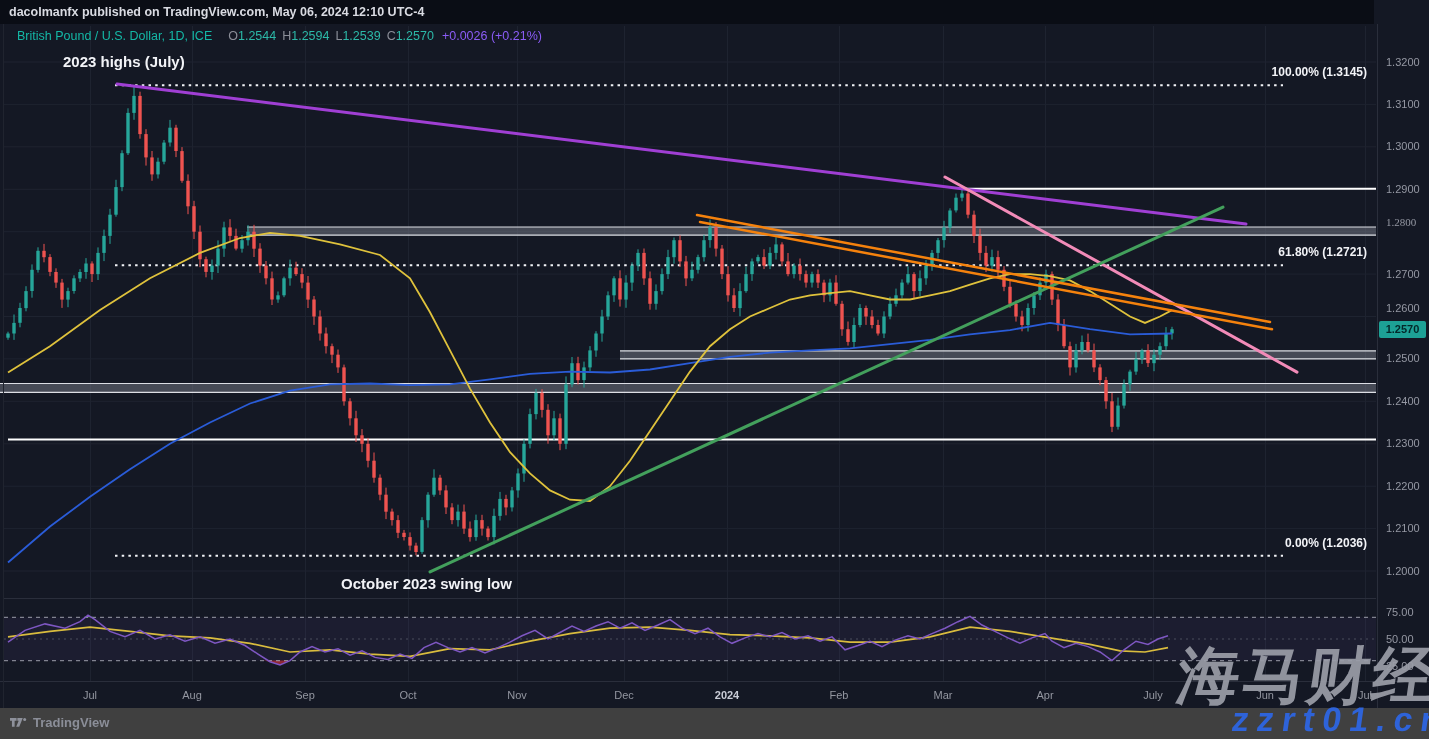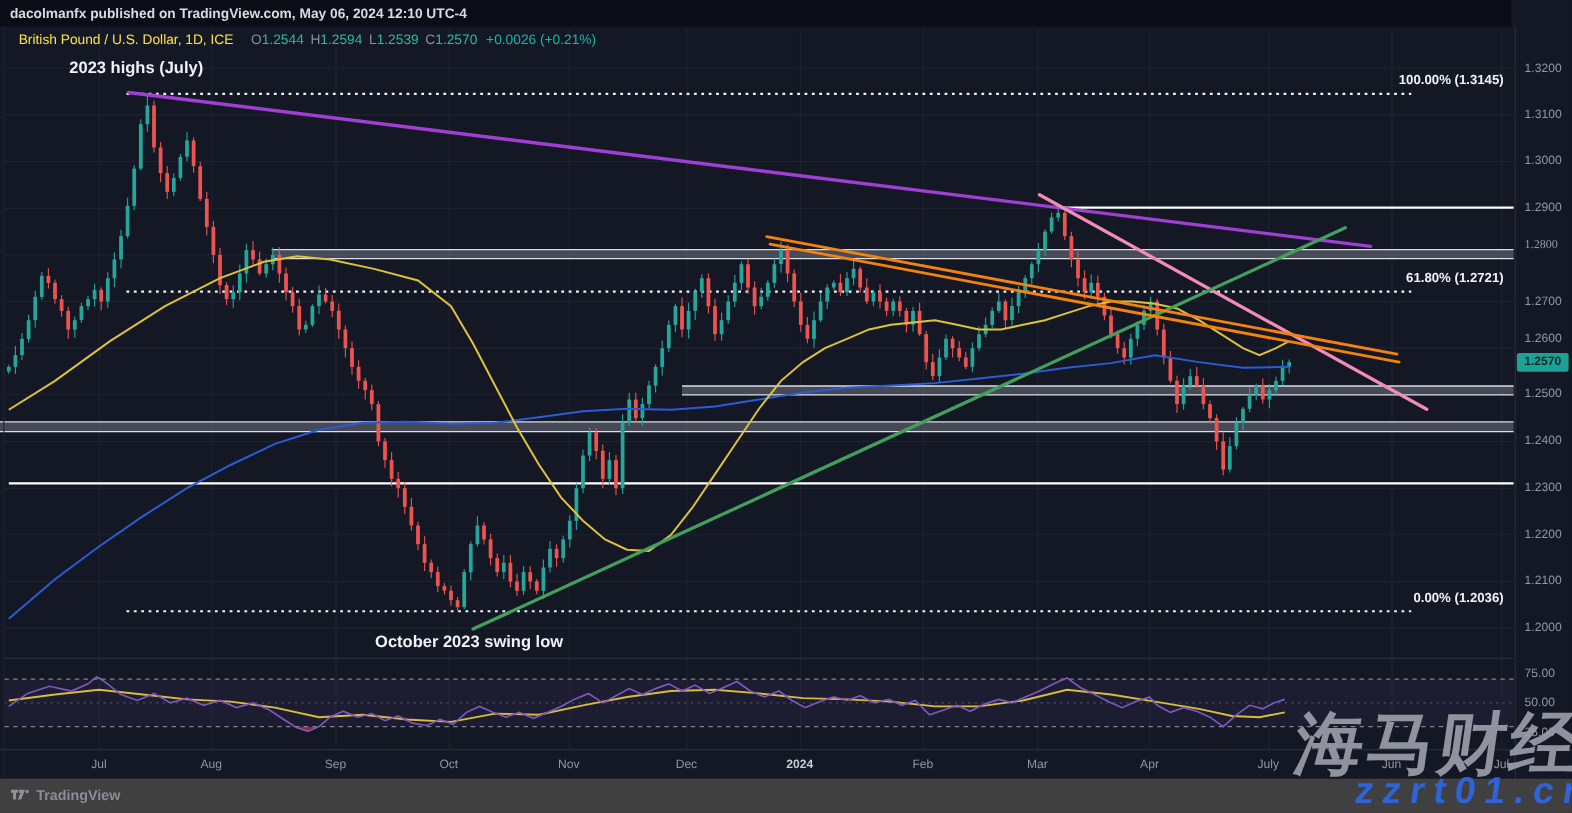--- a/index.html
+++ b/index.html
@@ -2,24 +2,24 @@
 <html><head>
 <meta charset="utf-8">
 <style>
   html,body{margin:0;padding:0;background:#141824;width:1429px;height:739px;overflow:hidden;
     font-family:"Liberation Sans",sans-serif;position:relative;}
   .abs{position:absolute;}
   #topbar{left:0;top:0;width:1374px;height:24px;background:#0a0d15;color:#d9dbe2;
     font-size:12.5px;font-weight:700;line-height:24px;white-space:nowrap;}
   #topbar span{margin-left:9px;}
   #legend{left:17px;top:29px;font-size:12.5px;white-space:nowrap;z-index:5;}
-  #legend .sym{color:#fde047;margin-right:10px;}
+  #legend .sym{color:#14b8a6;margin-right:10px;}
   #legend .k{color:#8b8e98;margin-left:6px;}
   #legend .v{color:#2cb9a8;}
-  #legend .chg{color:#14b8a6;margin-left:8px;}
+  #legend .chg{color:#8b5cf6;margin-left:8px;}
   #chart-svg{left:0;top:0;z-index:1;}
   .pane{z-index:2;}
   #labels{left:0;top:0;width:1429px;height:654px;z-index:3;pointer-events:none;}
   .ptick{position:absolute;left:1386px;color:#9partial598a3;color:#9598a3;font-size:11px;}
   .ttick{position:absolute;color:#9396a0;font-size:11px;transform:translateX(-50%);}
   .ttick.year{color:#c9ccd6;font-weight:700;}
   .fiblabel{position:absolute;right:62px;color:#f2f3f7;font-size:12px;font-weight:700;white-space:nowrap;}
   .anno{position:absolute;color:#f2f3f7;font-size:15px;font-weight:700;white-space:nowrap;z-index:3;}
   #price-badge{left:1379px;top:321px;width:47px;height:17px;background:#1da196;color:#03282a;
     font-size:11px;font-weight:700;text-align:center;line-height:17px;border-radius:2px;z-index:4;}

